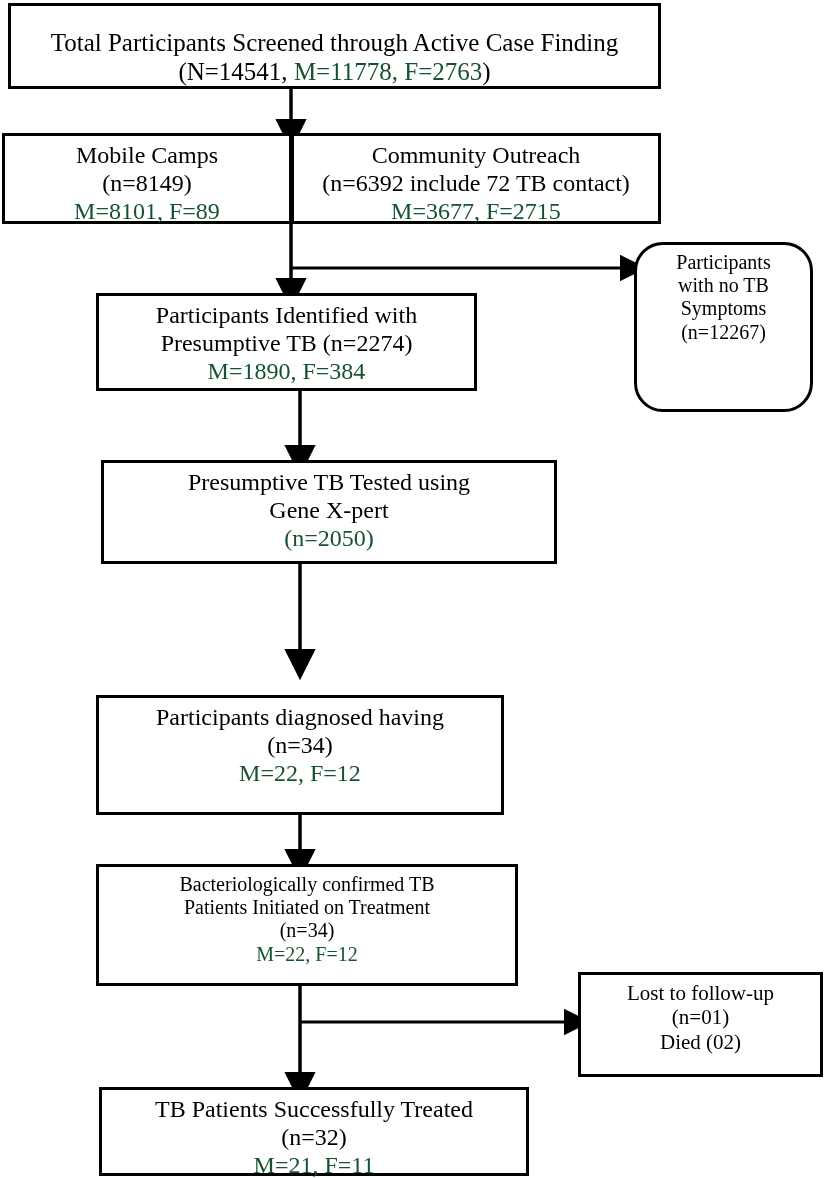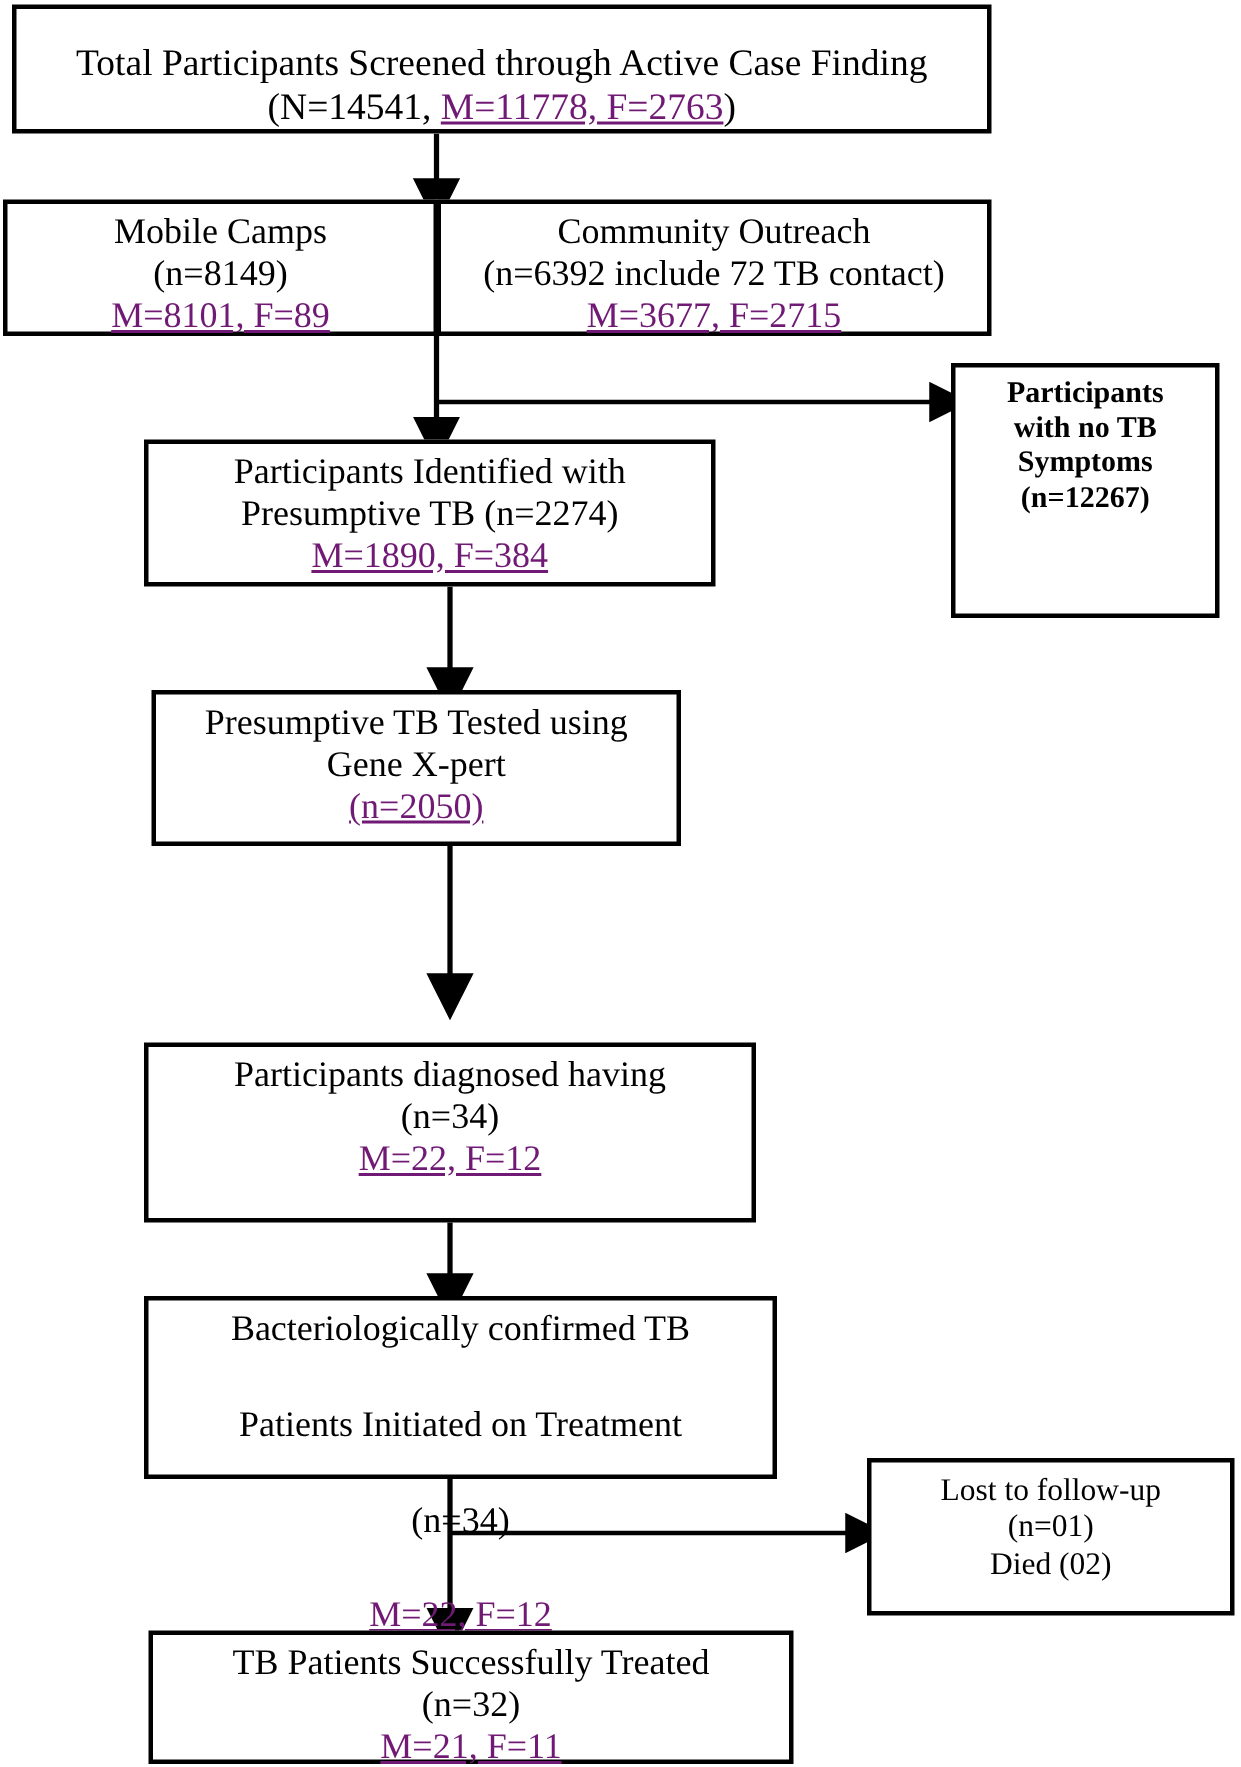--- a/index.html
+++ b/index.html
@@ -4,34 +4,34 @@
 <style>
   html,body{margin:0;padding:0;background:#ffffff;}
   body{width:827px;height:1178px;position:relative;
        font-family:"Liberation Serif","DejaVu Serif",serif;color:#000;}
   #chart{position:absolute;left:0;top:0;width:827px;height:1178px;}
   .box{position:absolute;border:3px solid #000;background:#fff;
        box-sizing:border-box;display:flex;flex-direction:column;
        align-items:center;justify-content:flex-start;text-align:center;
        line-height:1.16;}
   .box .ln{display:block;white-space:nowrap;}
-  .red{color:#701a75;text-decoration:underline;}
+  .red{color:#14532d;}
   .pad-top{padding-top:6px;}
-  .bold{font-weight:bold;}
+  .bold{font-weight:normal;border-radius:29px;}
   svg.edges{position:absolute;left:0;top:0;width:827px;height:1178px;
             pointer-events:none;}
   
   #box-total    {left:8px;   top:3px;   width:653px; height:86px;  font-size:25px;justify-content:flex-end;}
   #box-mobile   {left:2px;   top:133px; width:290px; height:91px;  font-size:24px;}
   #box-outreach {left:290px; top:133px; width:371px; height:91px;  font-size:24px;}
   #box-nosym    {left:634px; top:242px; width:179px; height:170px; font-size:20px;}
   #box-presum   {left:96px;  top:293px; width:381px; height:98px;  font-size:24px;}
-  #box-genex    {left:101px; top:460px; width:353px; height:104px; font-size:24px;}
+  #box-genex    {left:101px; top:460px; width:456px; height:104px; font-size:24px;}
   #box-diag     {left:96px;  top:664px; width:408px; height:120px; font-size:24px;margin-top:31px;}
-  #box-treat    {left:96px;  top:864px; width:422px; height:122px; font-size:24px;gap:36px;}
+  #box-treat    {left:96px;  top:864px; width:422px; height:122px; font-size:20px;}
   #box-lost     {left:578px; top:972px; width:245px; height:105px; font-size:21px;}
   #box-success  {left:99px;  top:1087px;width:430px; height:89px;  font-size:24px;}
   #box-mobile, #box-outreach{border-width:3px;}
   #box-outreach{border-left-width:4px;}
 </style>
 </head>
 <body>
 
 <div id="chart">
 

